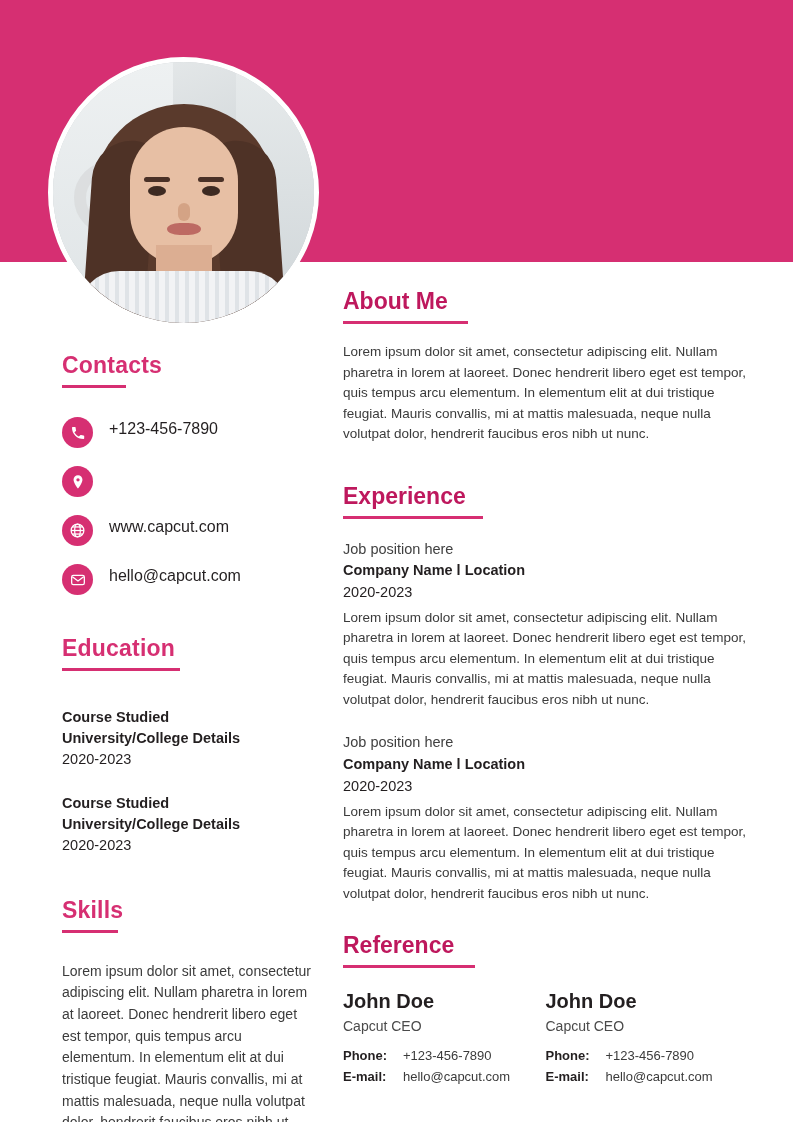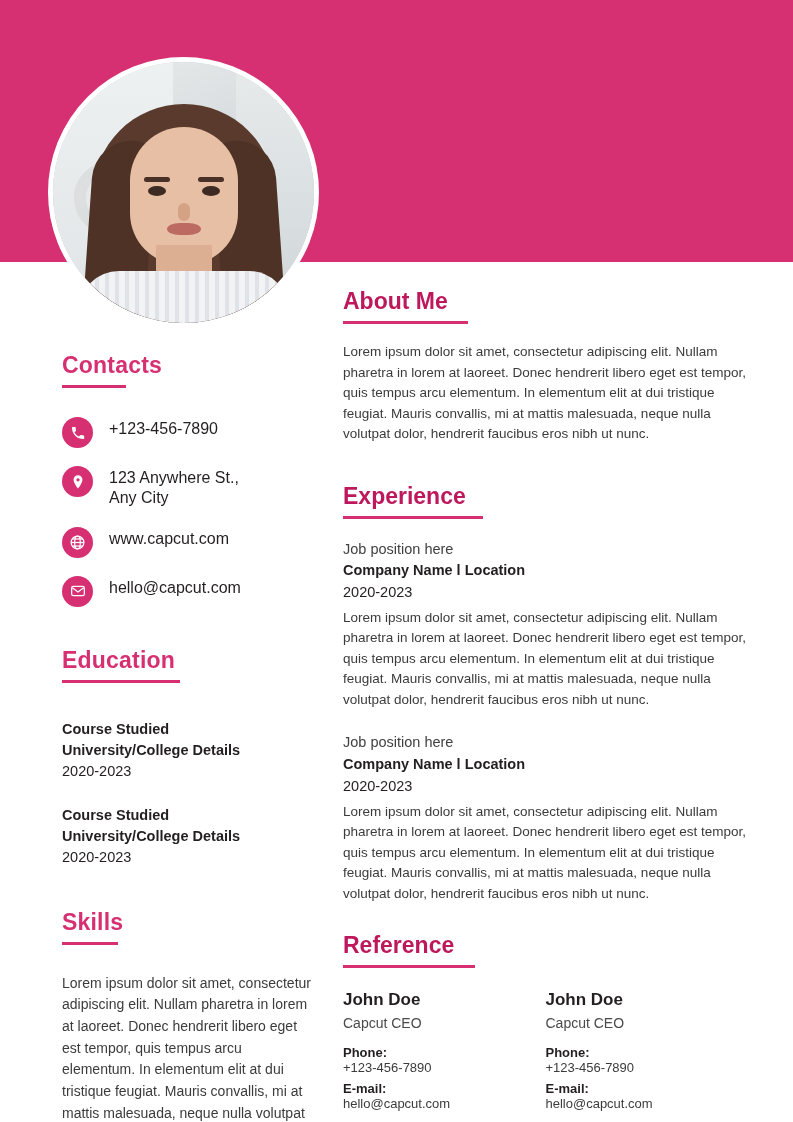--- a/index.html
+++ b/index.html
@@ -248,35 +248,34 @@
     font-size: 13.5px;
     color: #3b3b3b;
     line-height: 1.52;
   }
   .ref-wrap {
     display: flex;
     margin-top: 22px;
   }
   .ref-col { width: 205px; }
   .ref-name {
-    font-size: 17px;
+    font-size: 20px;
     font-weight: 700;
     color: #231f20;
   }
   .ref-role {
     margin-top: 5px;
     font-size: 14px;
     color: #4a4a4a;
   }
   .ref-kv {
     margin-top: 14px;
     font-size: 13px;
     color: #231f20;
     display: flex;
-    flex-direction: column;
   }
   .ref-kv .k { font-weight: 700; width: 60px; flex: 0 0 auto; }
   .ref-kv .v { color: #3b3b3b; }
   .ref-kv.second { margin-top: 6px; }
 </style>
 </head>
 <body>
 
 <div class="page">
 
@@ -319,22 +318,20 @@
           </span>
           <span class="c-text">+123-456-7890</span>
         </div>
 
         <div class="contact-row">
           <span class="c-icon">
             <svg width="16" height="16" viewBox="0 0 24 24" fill="#ffffff">
               <path d="M12 2C8.3 2 5.3 5 5.3 8.7c0 5 6.7 13.3 6.7 13.3s6.7-8.3 6.7-13.3C18.7 5 15.7 2 12 2zm0 9.2a2.5 2.5 0 1 1 0-5 2.5 2.5 0 0 1 0 5z"></path>
             </svg>
           </span>
-          <span class="c-text" style="white-space:pre-line">123 Anywhere St.,
-Any City</span>
         </div>
 
         <div class="contact-row">
           <span class="c-icon">
             <svg width="17" height="17" viewBox="0 0 24 24" fill="none" stroke="#ffffff" stroke-width="1.8">
               <circle cx="12" cy="12" r="9"></circle>
               <ellipse cx="12" cy="12" rx="4" ry="9"></ellipse>
               <line x1="3" y1="12" x2="21" y2="12"></line>
               <line x1="4.5" y1="7" x2="19.5" y2="7"></line>
               <line x1="4.5" y1="17" x2="19.5" y2="17"></line>

